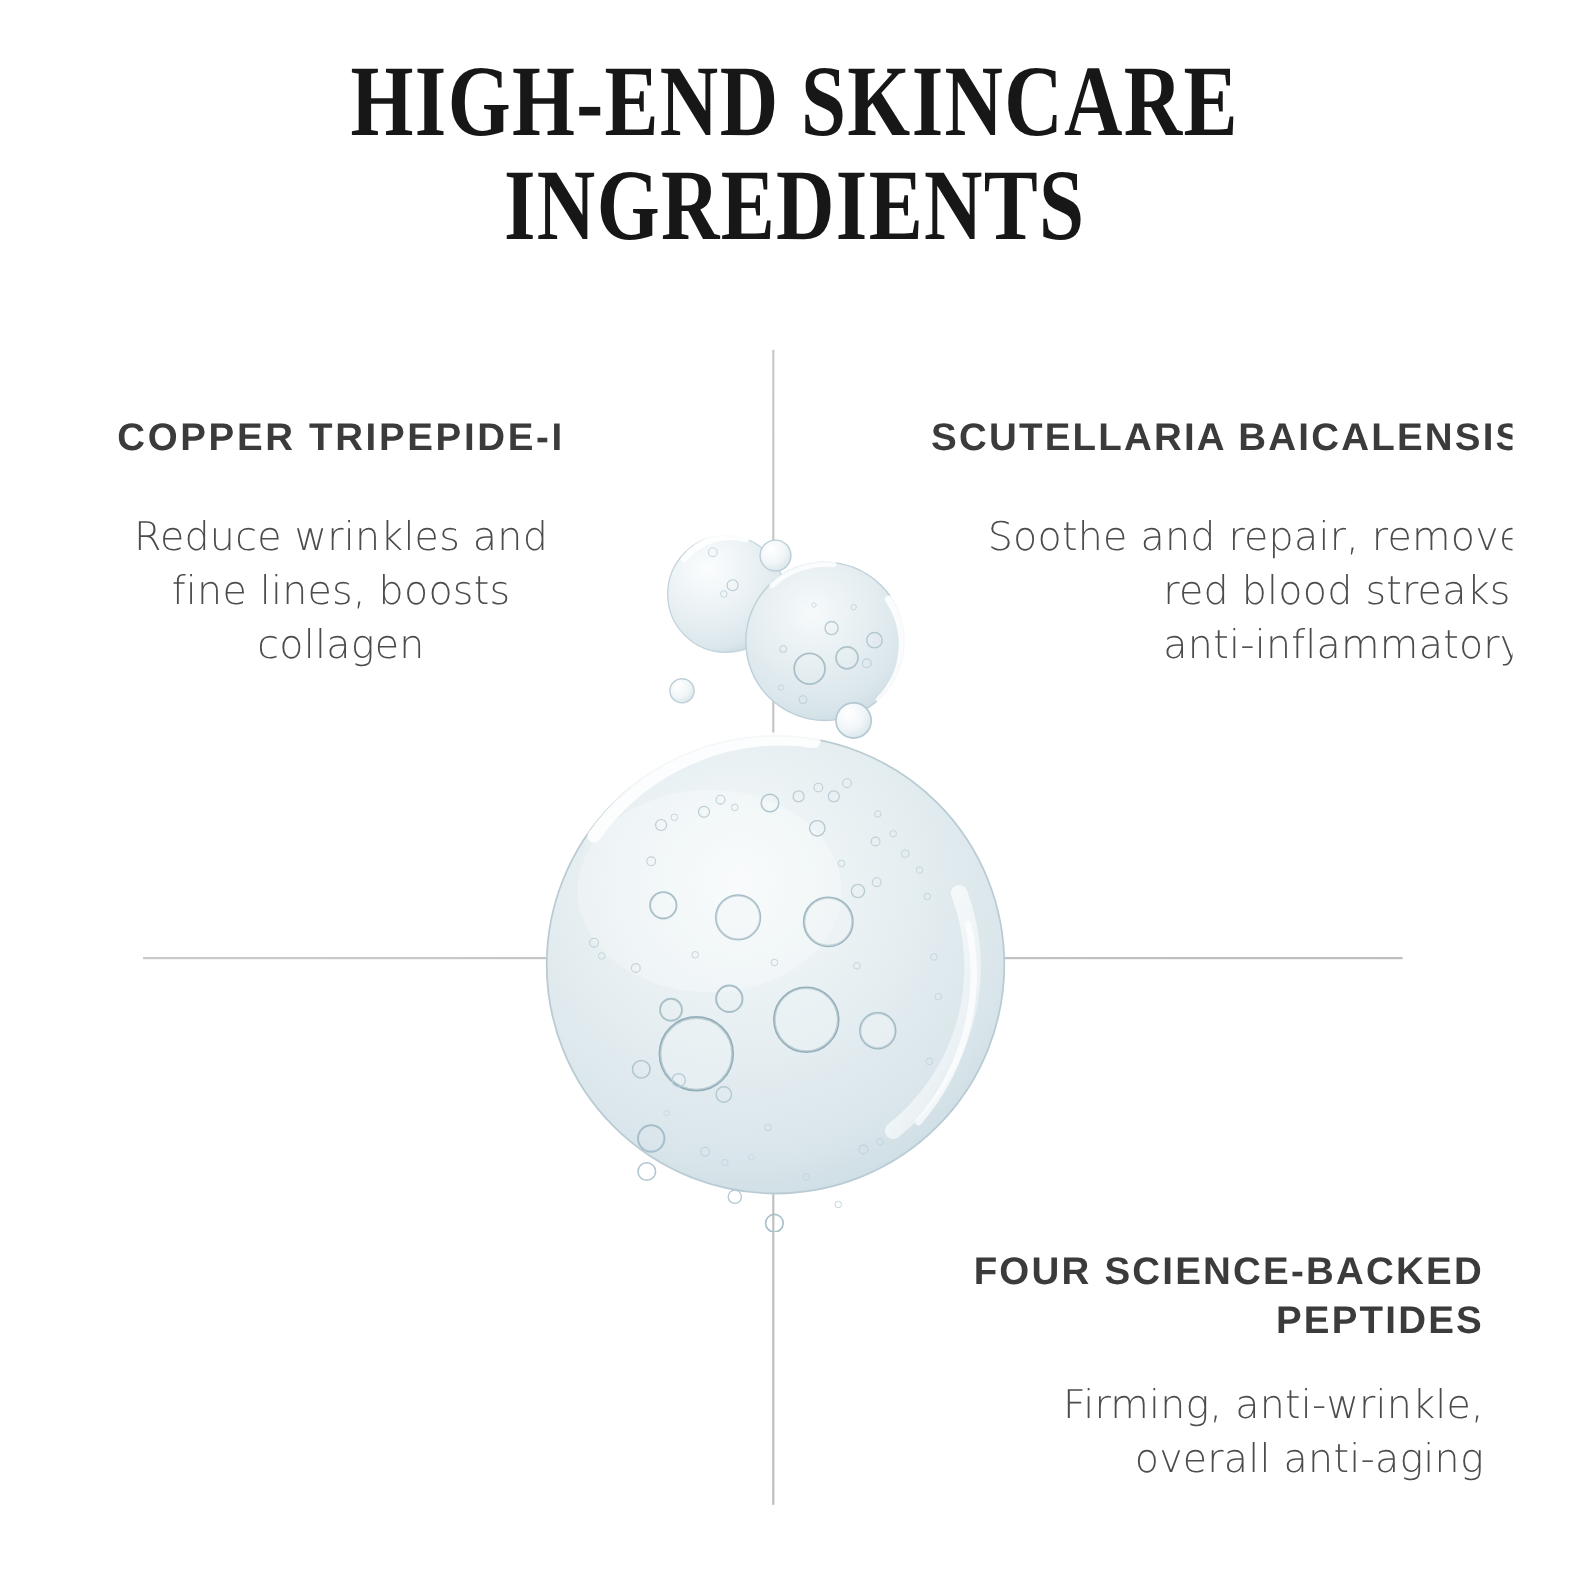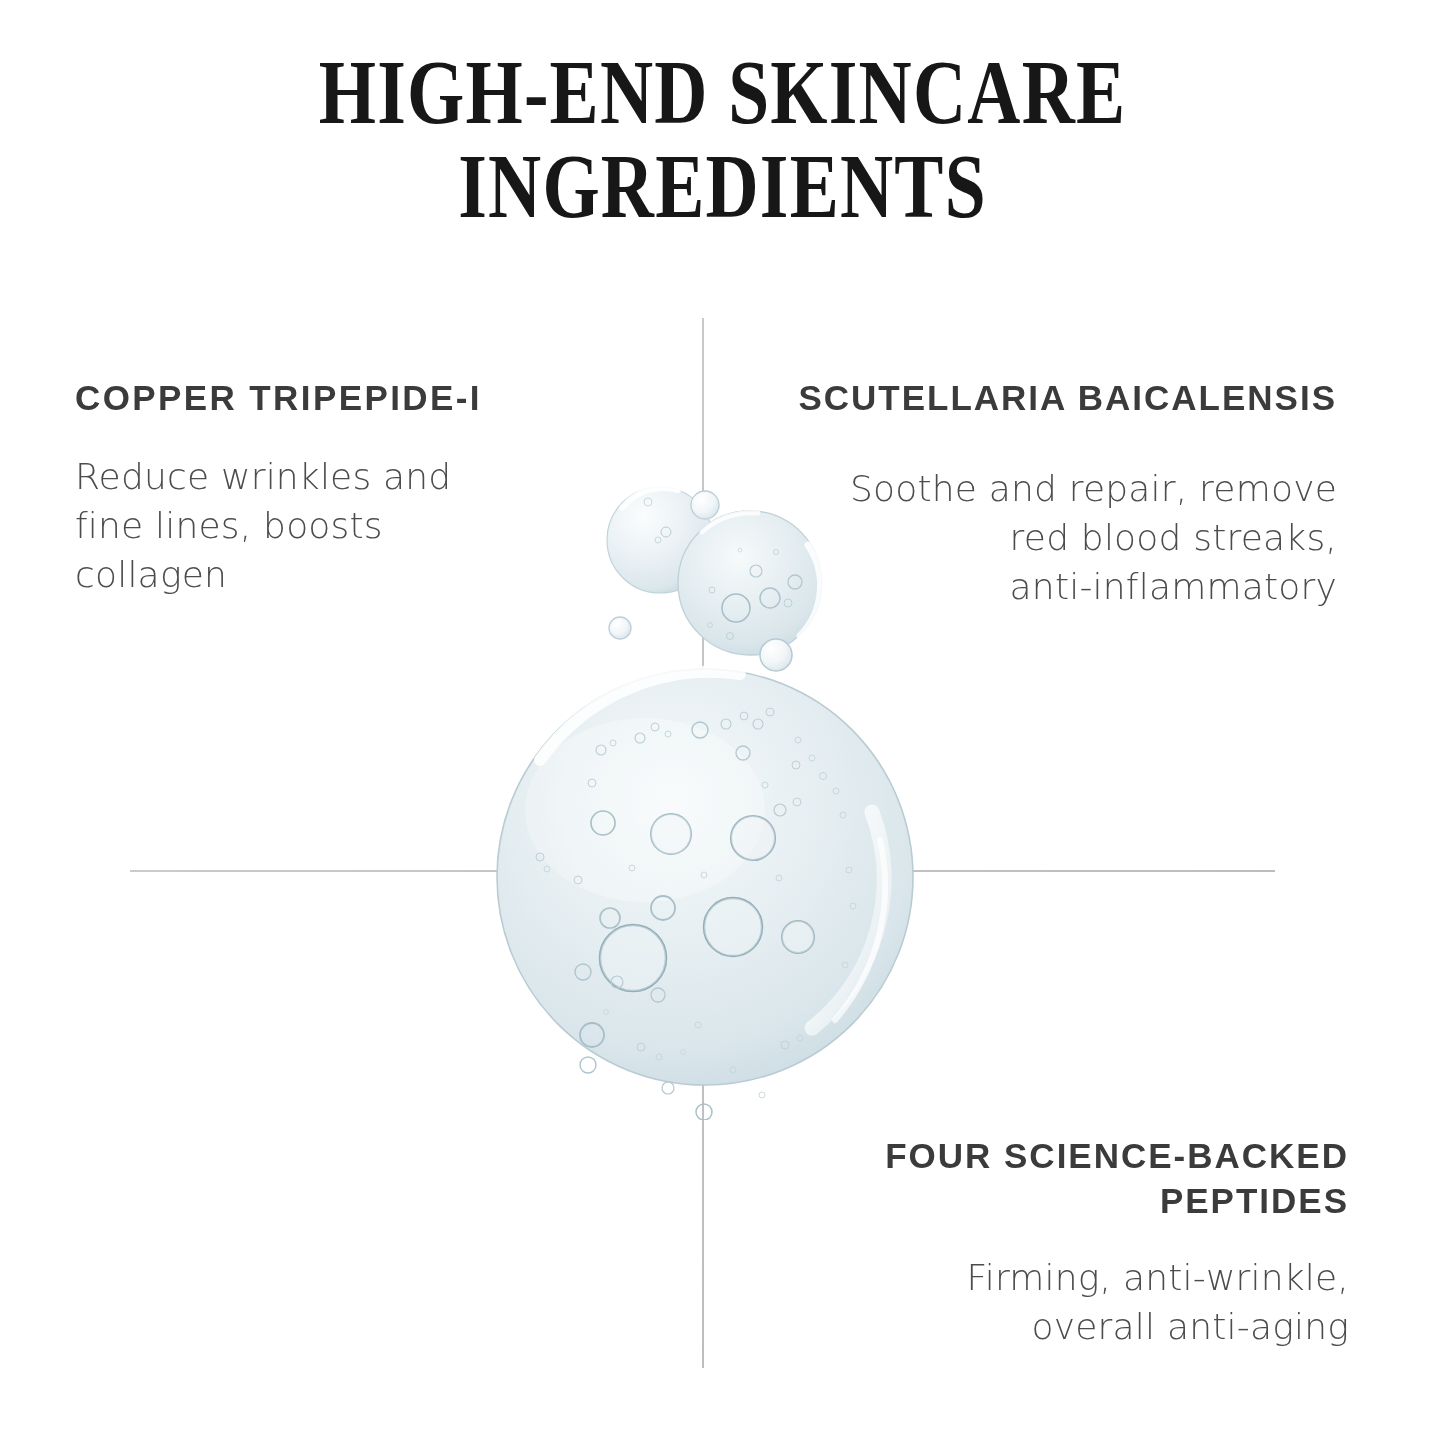--- a/index.html
+++ b/index.html
@@ -68,24 +68,24 @@
     margin: 0;
     font-family: "DejaVu Sans", sans-serif;
     font-weight: 300;
     font-size: 36px;
     line-height: 1.36;
     letter-spacing: 0.2px;
     color: #4c4c4c;
     white-space: pre-line;
   }
 
-  #block-tl { left: 75px;  top: 376px;  width: 470px; text-align: left; }
-  #block-tl p { margin-top: 32px; }
-
-  #block-tr { left: 752px; top: 376px;  width: 585px; text-align: right; }
+  #block-tl { left: 75px;  top: 376px;  width: 470px; text-align: center; }
+  #block-tl p { margin-top: 44px; }
+
+  #block-tr { left: 800px; top: 376px;  width: 585px; text-align: right; }
   #block-tr h3 { letter-spacing: 2.0px; }
   #block-tr p { margin-top: 44px; }
 
   #block-bl { left: 75px;  top: 1134px; width: 470px; text-align: left; }
   #block-bl p { margin-top: 52px; }
 
   #block-br { left: 794px; top: 1134px; width: 555px; text-align: right; }
   #block-br h3 { letter-spacing: 2.0px; }
   #block-br p { margin-top: 30px; }
 

